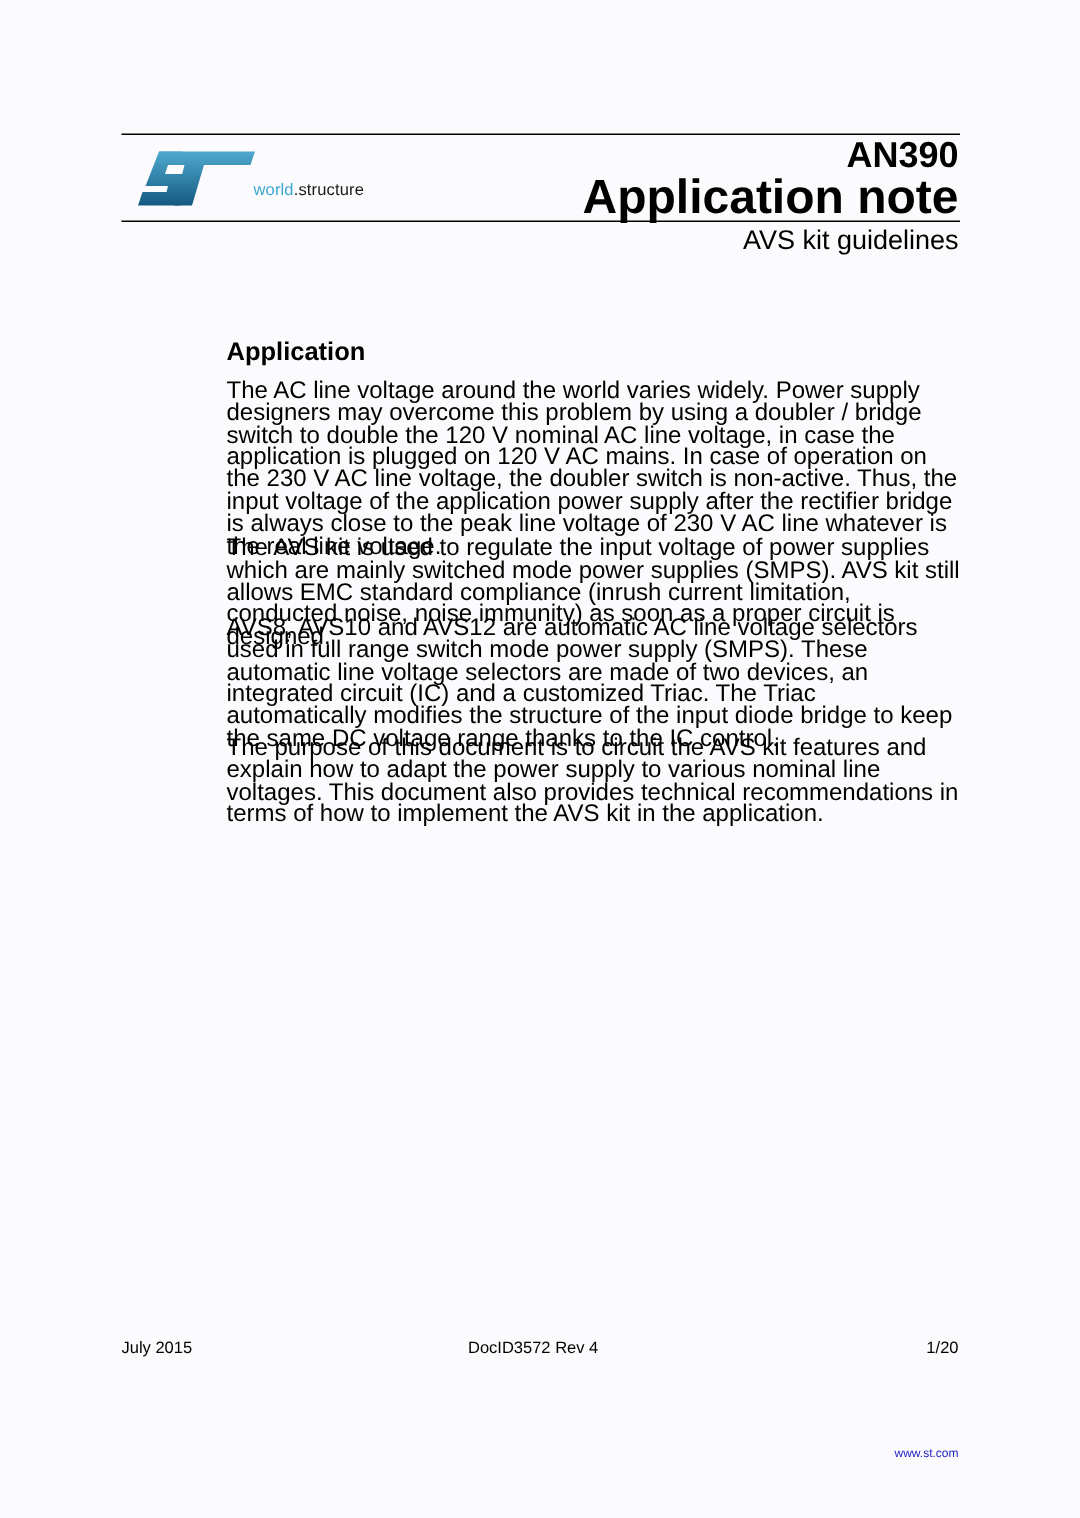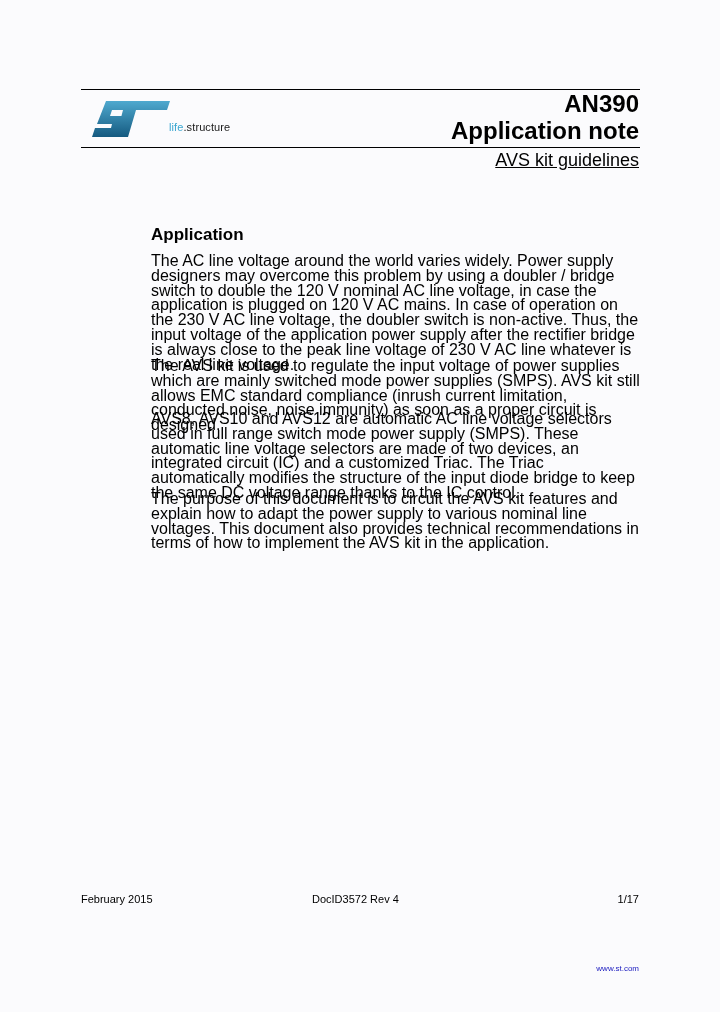--- a/index.html
+++ b/index.html
@@ -5,22 +5,22 @@
     html, body { margin: 0; padding: 0; }
     body {
       width: 720px; height: 1012px; background: #fbfbfd; position: relative;
       font-family: "Liberation Sans", sans-serif; color: #000; overflow: hidden;
     }
     .rule { position: absolute; height: 1px; background: #000; }
     .logo { position: absolute; left: 92px; top: 97px; width: 80px; height: 46px; }
     .tagline { position: absolute; left: 169px; top: 121px; font-size: 11px; color: #1a1a1a; letter-spacing: 0.1px; }
     .tagline .life { color: #3aa6d0; }
     .docnum { position: absolute; right: 81px; top: 90px; font-size: 24px; font-weight: bold; text-align: right; line-height: 28px; }
-    .doctype { position: absolute; right: 81px; top: 117px; font-size: 24px; font-weight: bold; text-align: right; line-height: 28px; }
-    .subtitle { position: absolute; right: 81px; top: 149px; font-size: 18px; text-align: center; line-height: 22px; text-decoration: underline; }
+    .doctype { position: absolute; right: 81px; top: 117px; font-size: 32px; font-weight: bold; text-align: right; line-height: 28px; }
+    .subtitle { position: absolute; right: 81px; top: 149px; font-size: 18px; text-align: center; line-height: 22px; }
     .section-title { position: absolute; left: 151px; top: 225px; font-size: 17px; font-weight: bold; }
     .body-text { position: absolute; left: 151px; width: 490px; font-size: 16px; line-height: 14.8px; }
     .p1 { top: 254px; }
     .p2 { top: 359px; }
     .p3 { top: 412px; }
     .p4 { top: 492px; }
     .footer { position: absolute; top: 893px; font-size: 11px; }
     .footer-left { left: 81px; }
     .footer-center { left: 300px; padding-left: 12px; }
     .footer-right { right: 81px; }
@@ -34,29 +34,29 @@
 <svg class="logo" viewBox="0 0 80 46">
   <defs>
     <linearGradient id="g" x1="0" y1="0" x2="0" y2="1">
       <stop offset="0" stop-color="#4fa9cf"></stop>
       <stop offset="1" stop-color="#155a80"></stop>
     </linearGradient>
   </defs>
   <path d="M14 4 L78 4 L75 13 L44 13 L36 40 L24 40 L31 13 L22 13 Z" fill="url(#g)"></path>
   <path d="M14 4 L30 4 L26 13 L20 13 L18 19 L34 19 L28 40 L0 40 L3 31 L19 31 L20 27 L5 27 Z" fill="url(#g)"></path>
 </svg>
-<div class="tagline"><span class="life">life</span><span>.structure</span></div>
+<div class="tagline"><span class="life">world</span><span>.structure</span></div>
 
 <div class="docnum">AN390</div>
 <div class="doctype">Application note</div>
 <div class="rule" style="left:81px; top:147px; width:559px;"></div>
 <div class="subtitle">AVS kit guidelines</div>
 
 <div class="section-title">Application</div>
 <div class="body-text p1">The AC line voltage around the world varies widely. Power supply designers may overcome this problem by using a doubler / bridge switch to double the 120 V nominal AC line voltage, in case the application is plugged on 120 V AC mains. In case of operation on the 230 V AC line voltage, the doubler switch is non-active. Thus, the input voltage of the application power supply after the rectifier bridge is always close to the peak line voltage of 230 V AC line whatever is the real line voltage.</div>
 <div class="body-text p2">The AVS kit is used to regulate the input voltage of power supplies which are mainly switched mode power supplies (SMPS). AVS kit still allows EMC standard compliance (inrush current limitation, conducted noise, noise immunity) as soon as a proper circuit is designed.</div>
 <div class="body-text p3">AVS8, AVS10 and AVS12 are automatic AC line voltage selectors used in full range switch mode power supply (SMPS). These automatic line voltage selectors are made of two devices, an integrated circuit (IC) and a customized Triac. The Triac automatically modifies the structure of the input diode bridge to keep the same DC voltage range thanks to the IC control.</div>
 <div class="body-text p4">The purpose of this document is to circuit the AVS kit features and explain how to adapt the power supply to various nominal line voltages. This document also provides technical recommendations in terms of how to implement the AVS kit in the application.</div>
 
-<div class="footer footer-left">February 2015</div>
+<div class="footer footer-left">July 2015</div>
 <div class="footer footer-center">DocID3572 Rev 4</div>
-<div class="footer footer-right">1/17</div>
+<div class="footer footer-right">1/20</div>
 <div class="footer-url">www.st.com</div>
 
 </body></html>

